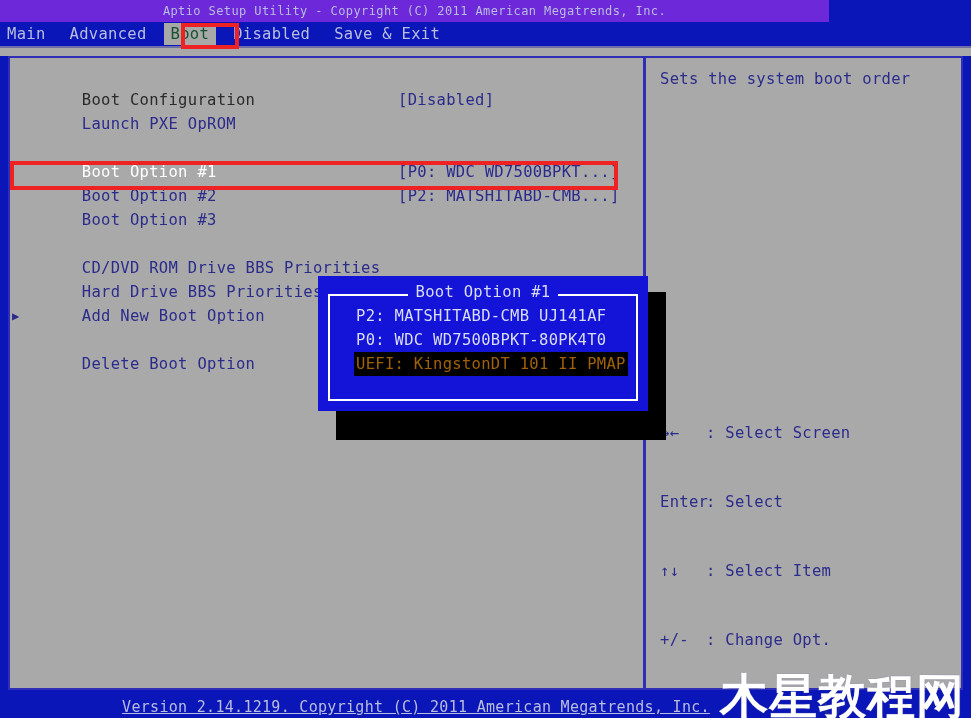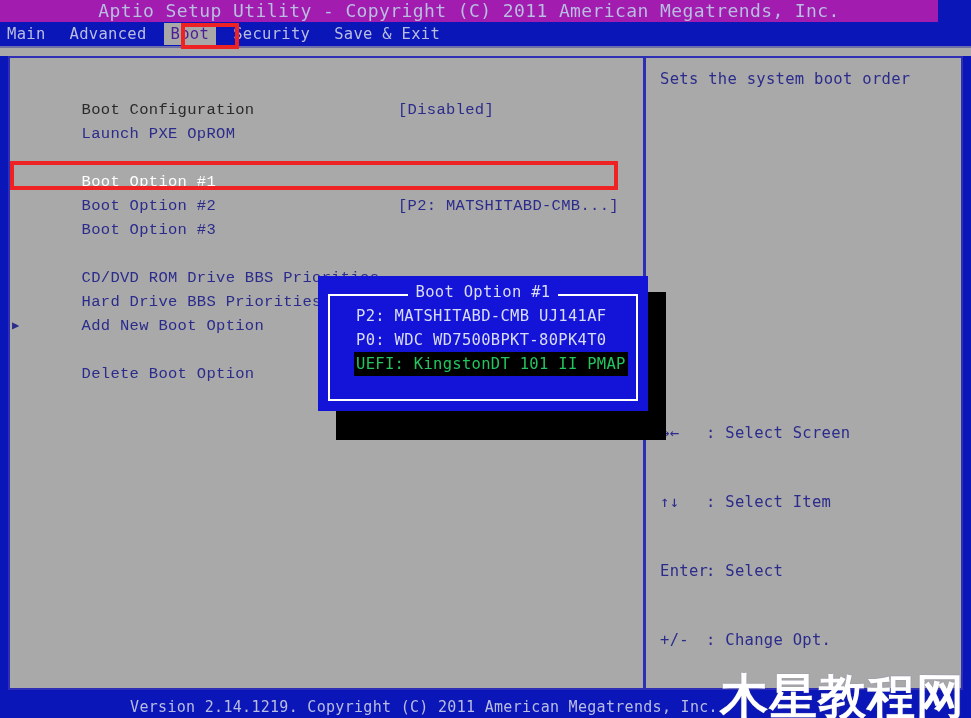--- a/index.html
+++ b/index.html
@@ -13,24 +13,24 @@
     overflow: hidden;
     font-family: "DejaVu Sans Mono", "Liberation Mono", monospace;
     position: relative;
     background: #0b16b8;
   }
 
   
   #titlebar {
     position: absolute;
     left: 0; top: 0;
-    width: 938px; height: 22px;
-    background: #a21caf;
+    width: 829px; height: 22px;
+    background: #6d28d9;
     color: #b9bde0;
-    font-size: 18px;
+    font-size: 12px;
     line-height: 22px;
     text-align: center;
     letter-spacing: 0.4px;
     white-space: pre;
   }
 
   
   #menubar {
     position: absolute;
     left: 0; top: 22px;
@@ -44,21 +44,21 @@
     color: #b9bde0;
     font-size: 15.5px;
     line-height: 20px;
     padding: 1px 7px;
     margin-right: 10px;
     white-space: pre;
     letter-spacing: 0.3px;
   }
   .menu-tab.selected {
     background: #a8a8a8;
-    color: #4c1d95;
+    color: #14532d;
   }
 
   
   #menu-sep {
     position: absolute;
     left: 0; top: 46px;
     width: 971px; height: 8px;
     background: #a9a9a9;
     border-top: 2px solid #6f6fa8;
   }
@@ -71,22 +71,21 @@
     background: #a9a9a9;
     border: 2px solid #2f2fb5;
     box-sizing: border-box;
     display: flex;
   }
   #left-pane {
     position: relative;
     width: 633px;
     height: 100%;
     box-sizing: border-box;
-    padding: 16px 0 0 14px;
-    font-family: Liberation Mono, monospace;
+    padding: 6px 0 0 14px;
   }
   #divider {
     width: 3px;
     background: #2f2fb5;
     height: 100%;
   }
   #right-pane {
     position: relative;
     flex: 1;
     height: 100%;
@@ -202,35 +201,36 @@
     line-height: 24px;
     height: 24px;
     color: #d8dcf4;
     white-space: pre;
     letter-spacing: 0.3px;
     display: block;
     padding: 0 2px;
   }
   .popup-item.selected {
     background: #000000;
-    color: #22c55e;
+    color: #a16207;
   }
 
   
   #versionbar {
     position: absolute;
-    left: 16px; top: 696px;
+    left: 8px; top: 696px;
     width: 816px; height: 22px;
     background: #0b16b8;
     color: #b9bde0;
     font-size: 15px;
     line-height: 22px;
     text-align: center;
     white-space: pre;
     letter-spacing: 0.3px;
+    text-decoration: underline;
   }
 
   
   #watermark {
     position: absolute;
     right: 6px;
     top: 676px;
     font-family: "DejaVu Sans", "Liberation Sans", sans-serif;
     font-size: 48px;
     font-weight: bold;
@@ -243,21 +243,21 @@
 </style>
 </head>
 <body>
 
 <div id="titlebar">Aptio Setup Utility - Copyright (C) 2011 American Megatrends, Inc.</div>
 
 <div id="menubar">
   <div class="menu-tab">Main</div>
   <div class="menu-tab">Advanced</div>
   <div class="menu-tab selected">Boot</div>
-  <div class="menu-tab">Security</div>
+  <div class="menu-tab">Disabled</div>
   <div class="menu-tab">Save &amp; Exit</div>
 </div>
 
 <div id="menu-sep"></div>
 
 <div id="content">
 
   <div id="left-pane">
 
     <div class="row header">
@@ -271,20 +271,21 @@
 
     <div class="spacer"></div>
 
 
     <div class="row selected">
       <span class="label">Boot Option #1</span>
     </div>
 
     <div class="row">
       <span class="label">Boot Option #2</span>
+      <span class="value">[P0: WDC WD7500BPKT...]</span>
     </div>
 
     <div class="row">
       <span class="label">Boot Option #3</span>
       <span class="value">[P2: MATSHITABD-CMB...]</span>
     </div>
 
     <div class="spacer"></div>
 
     <div class="row">
@@ -306,22 +307,22 @@
 
   </div>
 
   <div id="divider"></div>
 
   <div id="right-pane">
     <div id="help-text">Sets the system boot order</div>
 
     <div id="keylegend">
       <span class="key-line"><span class="key-name">→←</span>: <span>Select Screen</span></span>
+      <span class="key-line"><span class="key-name">Enter</span>: <span>Select</span></span>
       <span class="key-line"><span class="key-name">↑↓</span>: <span>Select Item</span></span>
-      <span class="key-line"><span class="key-name">Enter</span>: <span>Select</span></span>
       <span class="key-line"><span class="key-name">+/-</span>: <span>Change Opt.</span></span>
       <span class="key-line"><span class="key-name">F1</span>: <span>General Help</span></span>
       
       
       
     </div>
   </div>
 
 </div>
 

